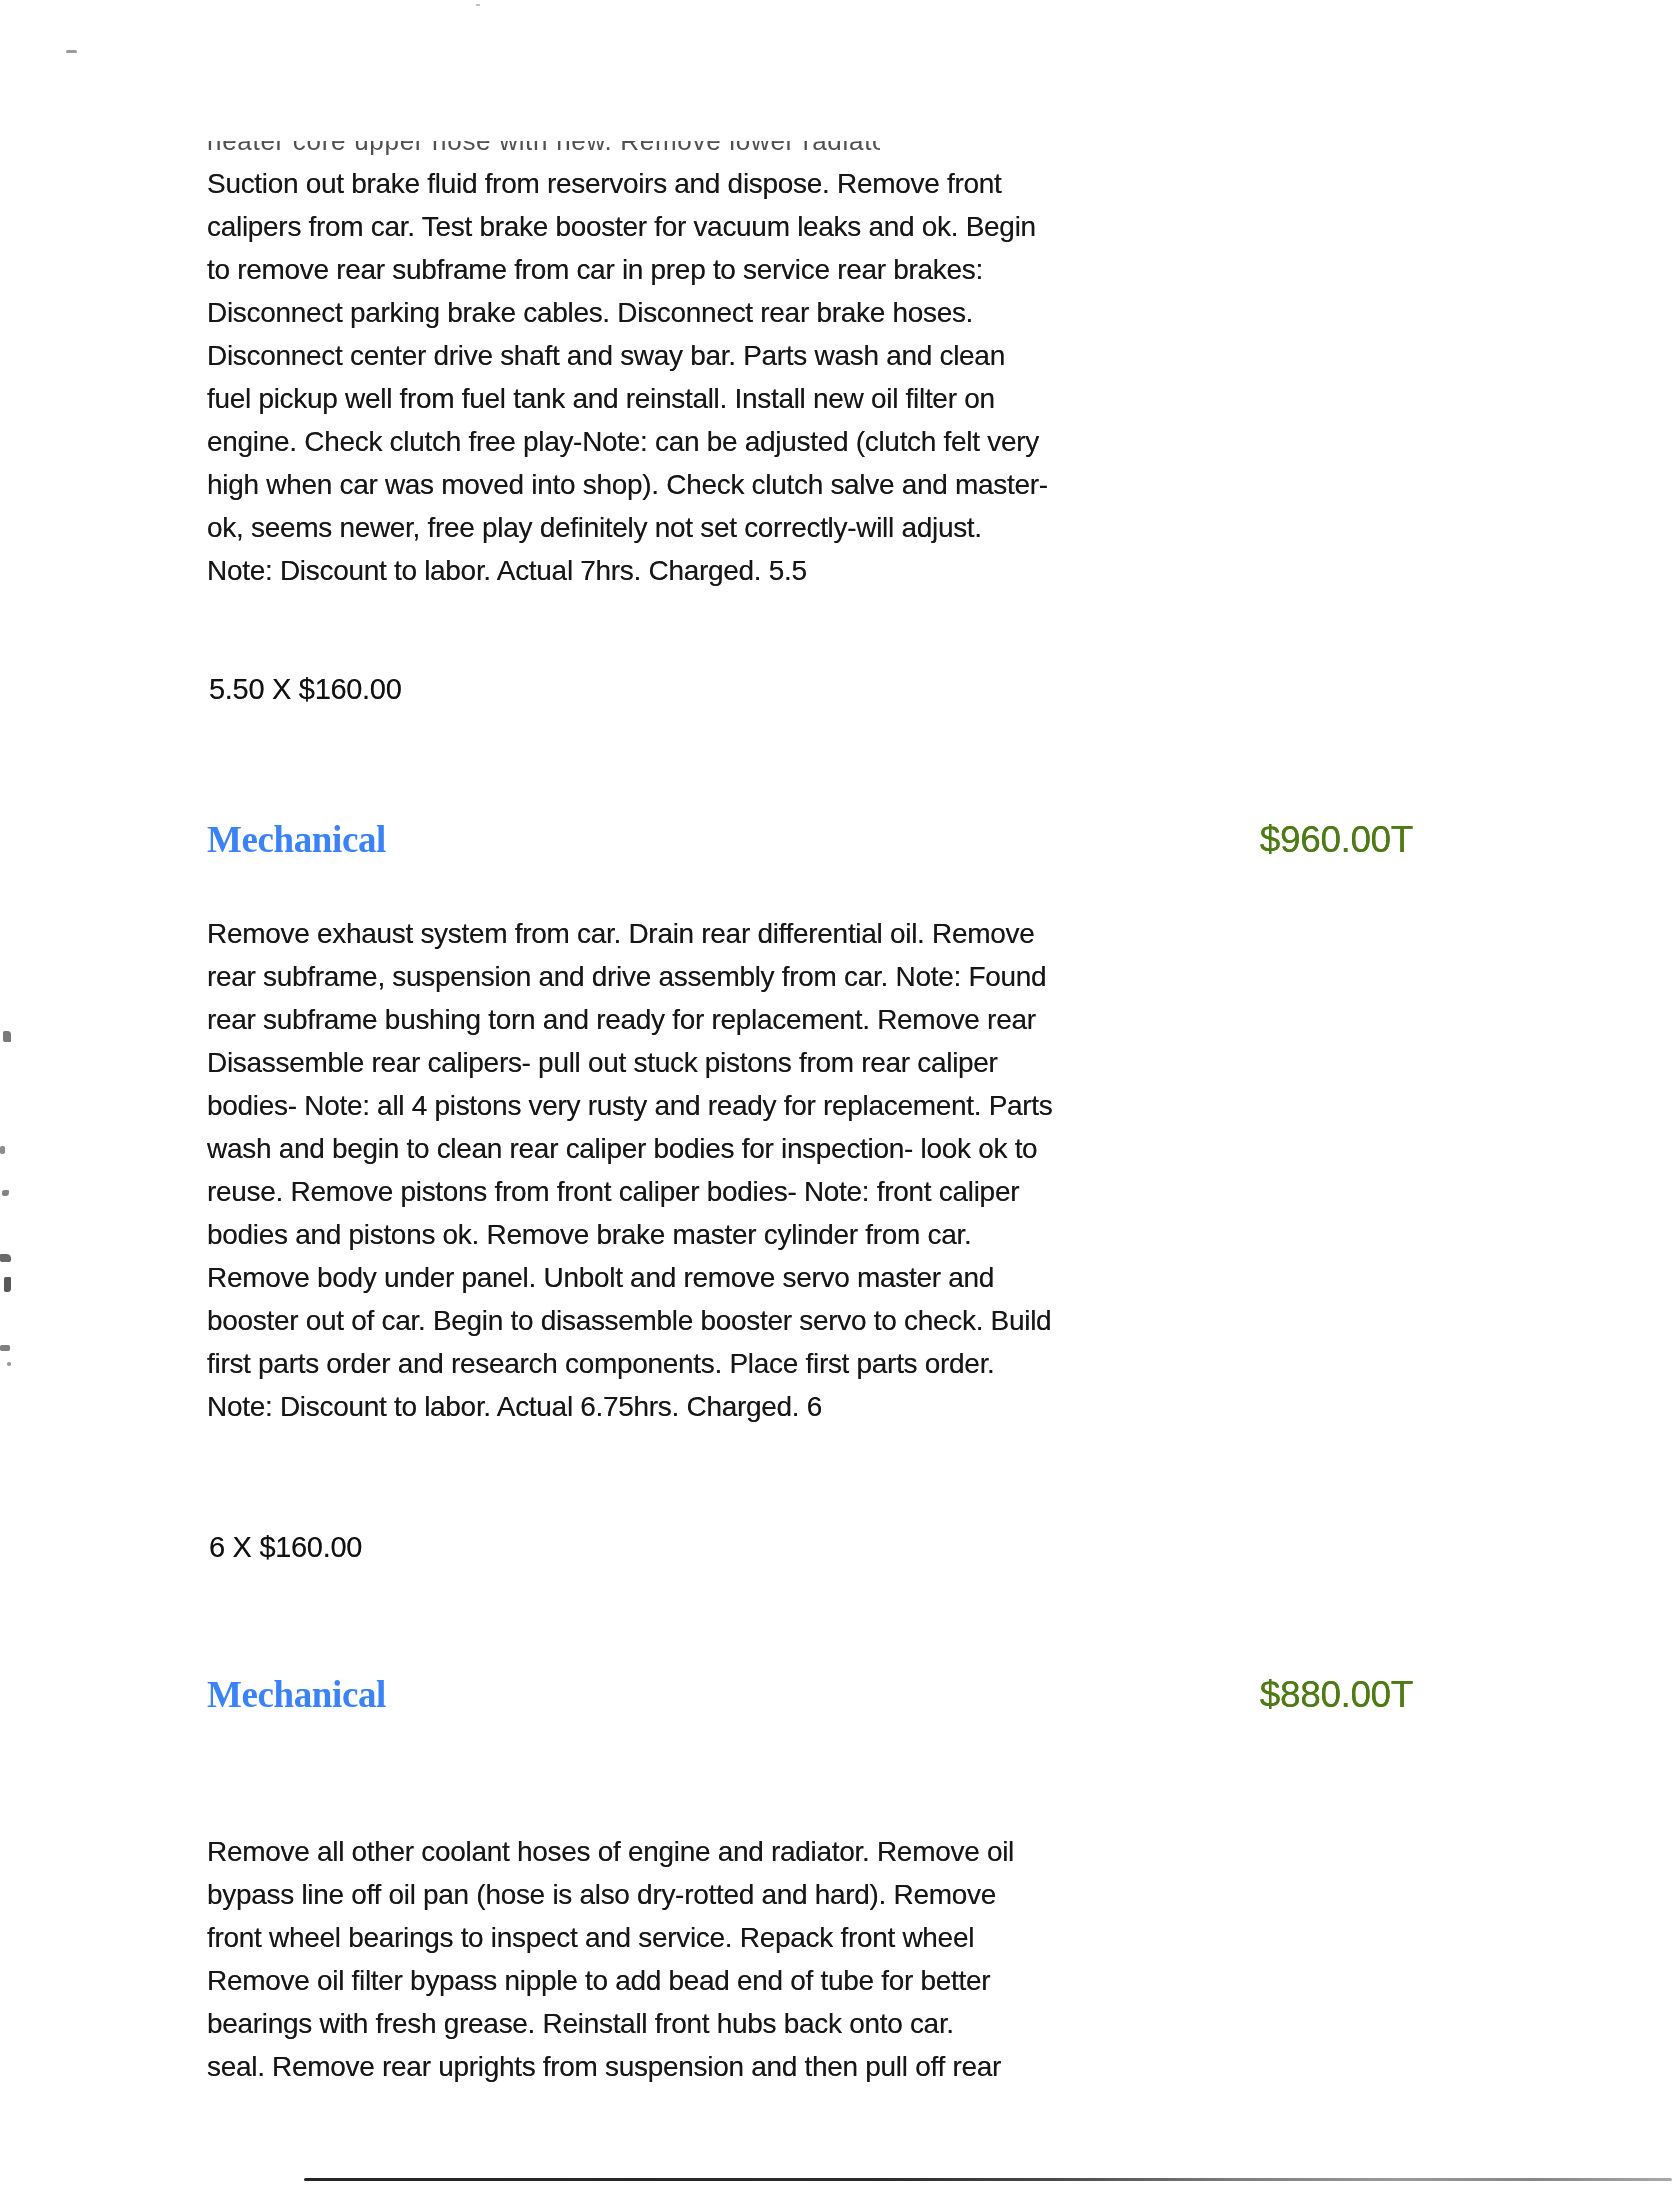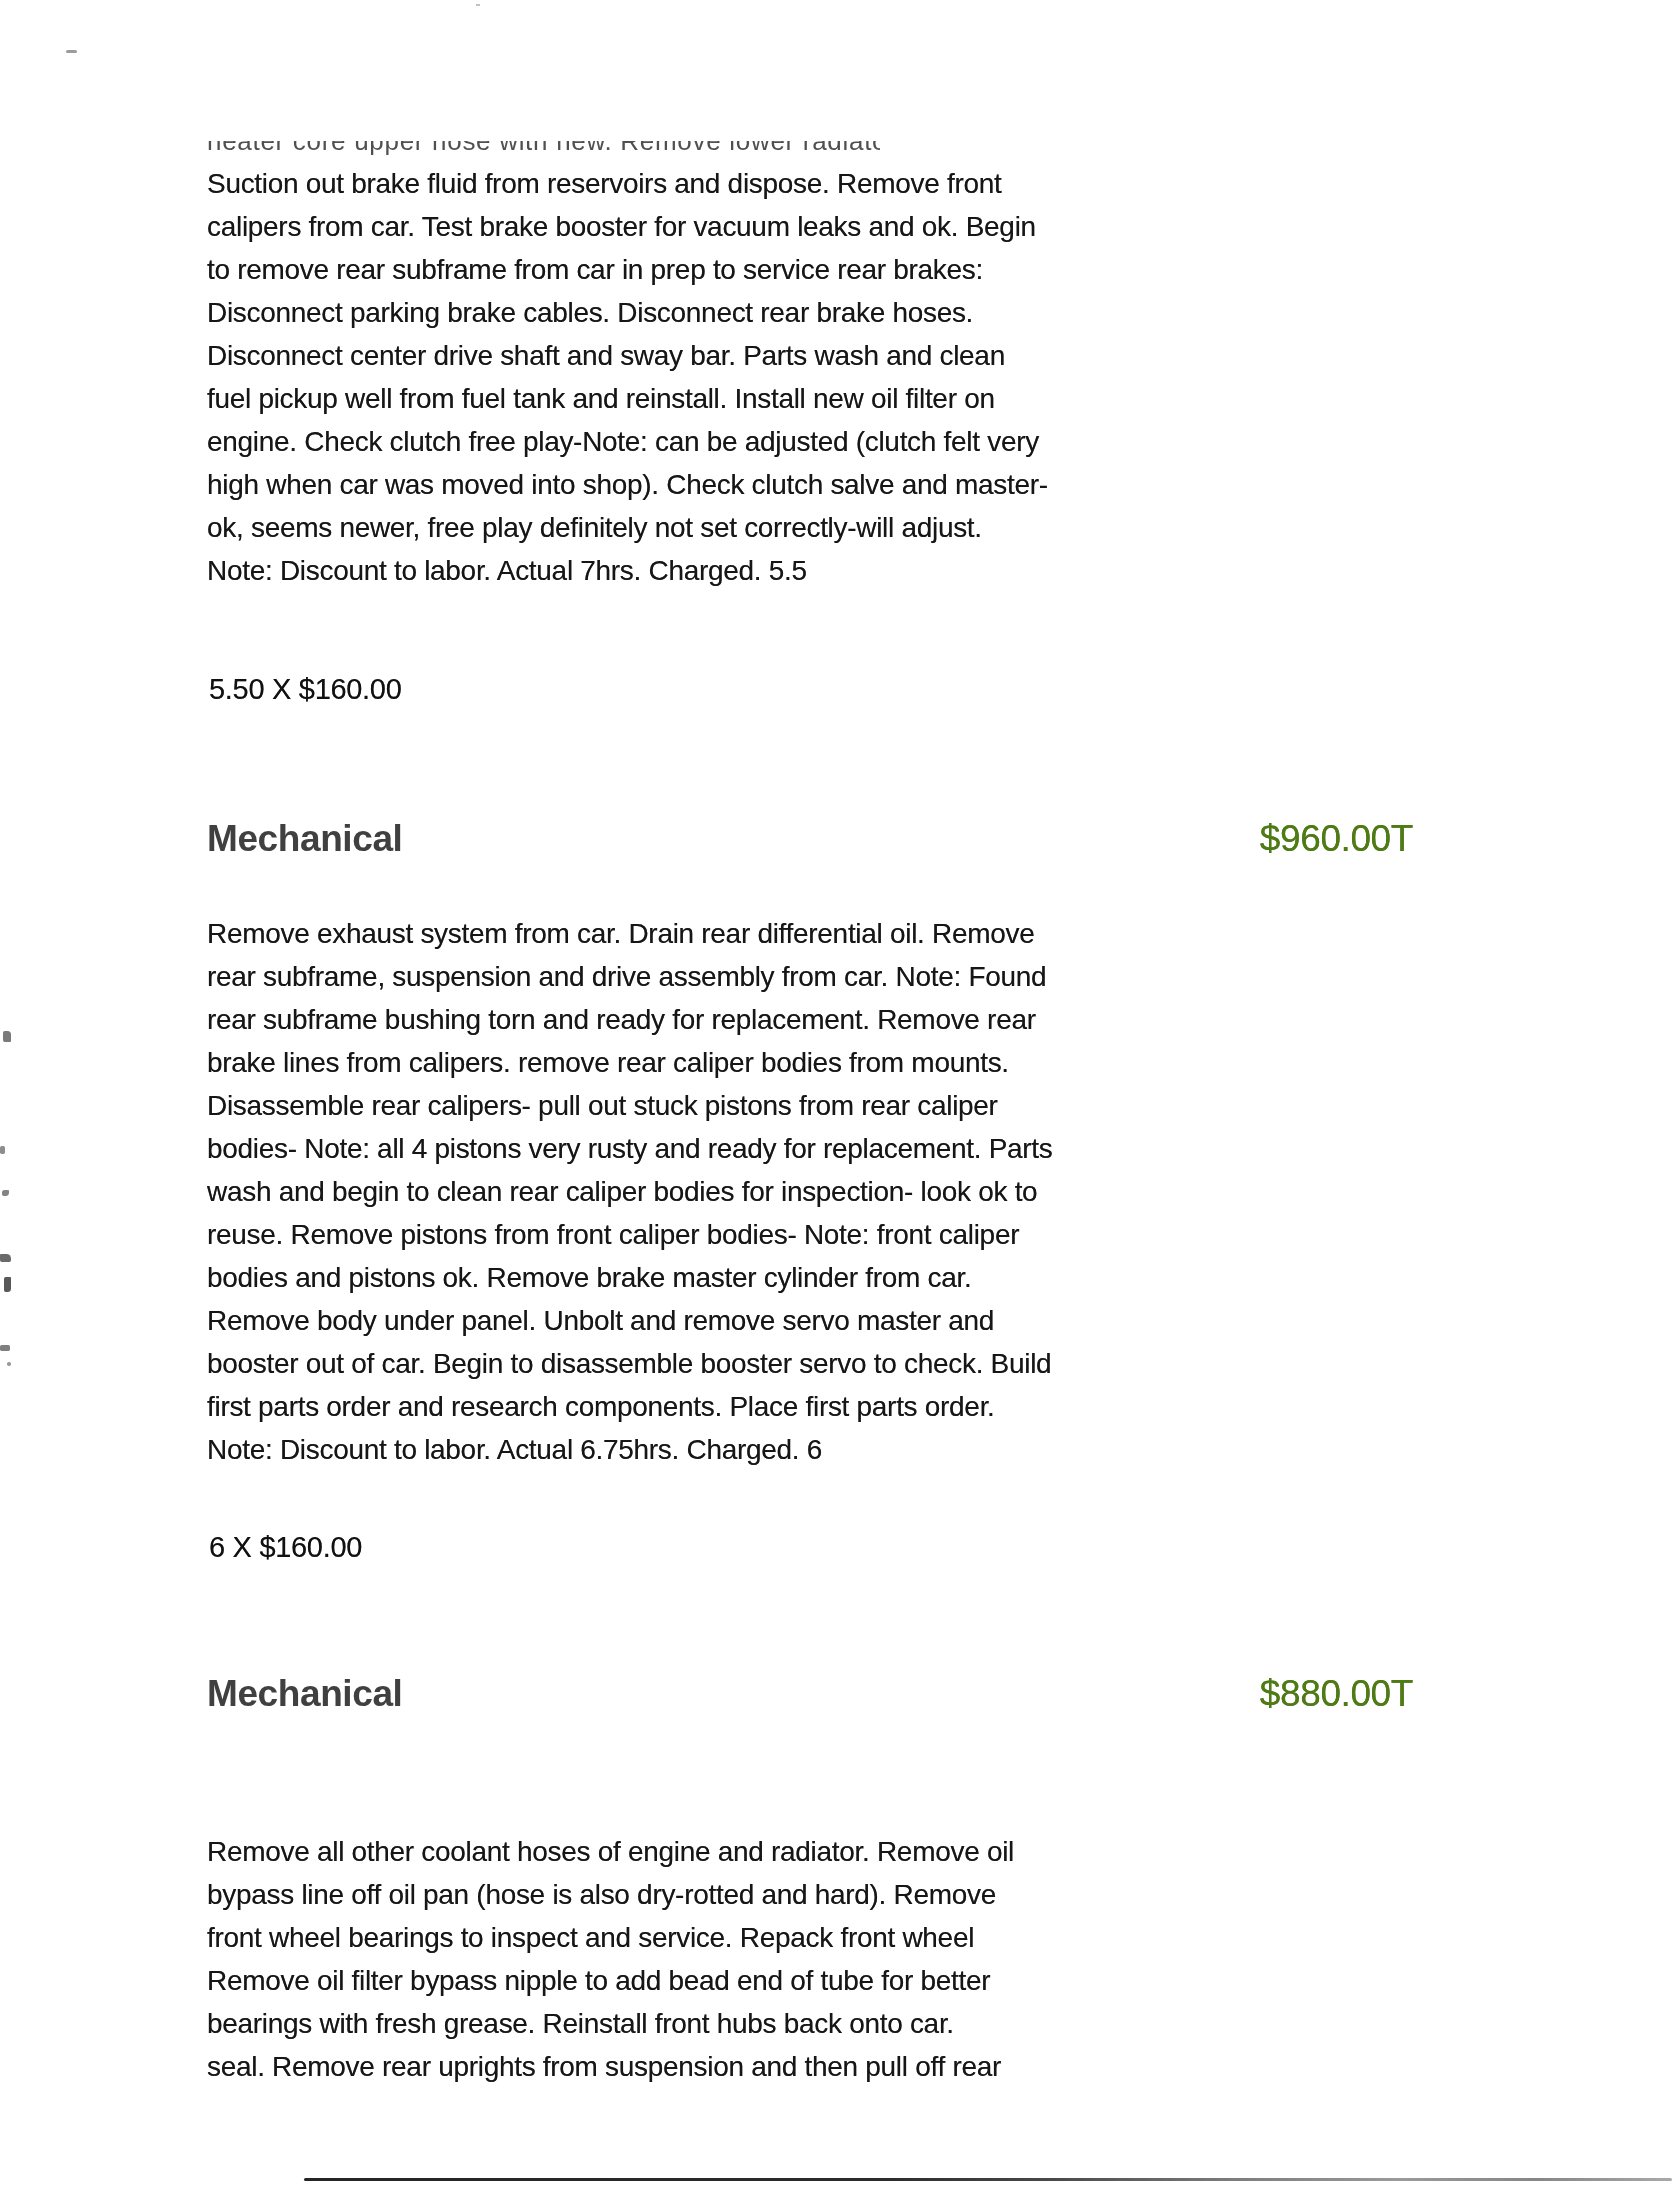--- a/index.html
+++ b/index.html
@@ -37,21 +37,21 @@
   }
   .r1{top:673px;}
   .r2{top:1531px;}
   .sec-header{
     position:absolute;left:207px;width:1206px;
     display:flex;justify-content:space-between;align-items:baseline;
   }
   .h1{top:818px;}
   .h2{top:1673px;}
   .sec-title{
-    font-size:37px;font-weight:bold;letter-spacing:-0.4px;color:#404040;
+    font-size:37px;font-weight:bold;letter-spacing:-0.4px;color:#3b82f6;font-family:Liberation Serif, serif;
   }
   .sec-amount{
     font-size:37px;font-weight:normal;letter-spacing:-0.4px;color:#4d7c0f;
     text-shadow:0 0 0.5px rgba(0,0,0,.6);
   }
   .bottom-rule{
     position:absolute;left:304px;top:2178px;width:1368px;height:2.6px;
     background:linear-gradient(90deg,#252525 0%,#2b2b2b 42%,#4a4a4a 55%,#7d7d7d 68%,#9a9a9a 80%,#868686 90%,#a9a9a9 100%);
     border-radius:1.7px;
   }
@@ -102,21 +102,20 @@
 
   <div class="sec-header h1">
     <span class="sec-title">Mechanical</span>
     <span class="sec-amount">$960.00T</span>
   </div>
 
   <div class="para p2">
       <div class="tline">Remove exhaust system from car. Drain rear differential oil. Remove</div>
       <div class="tline">rear subframe, suspension and drive assembly from car. Note: Found</div>
       <div class="tline">rear subframe bushing torn and ready for replacement. Remove rear</div>
-      <div class="tline">brake lines from calipers. remove rear caliper bodies from mounts.</div>
       <div class="tline">Disassemble rear calipers- pull out stuck pistons from rear caliper</div>
       <div class="tline">bodies- Note: all 4 pistons very rusty and ready for replacement. Parts</div>
       <div class="tline">wash and begin to clean rear caliper bodies for inspection- look ok to</div>
       <div class="tline">reuse. Remove pistons from front caliper bodies- Note: front caliper</div>
       <div class="tline">bodies and pistons ok. Remove brake master cylinder from car.</div>
       <div class="tline">Remove body under panel. Unbolt and remove servo master and</div>
       <div class="tline">booster out of car. Begin to disassemble booster servo to check. Build</div>
       <div class="tline">first parts order and research components. Place first parts order.</div>
       <div class="tline">Note: Discount to labor. Actual 6.75hrs. Charged. 6</div>
     </div>

